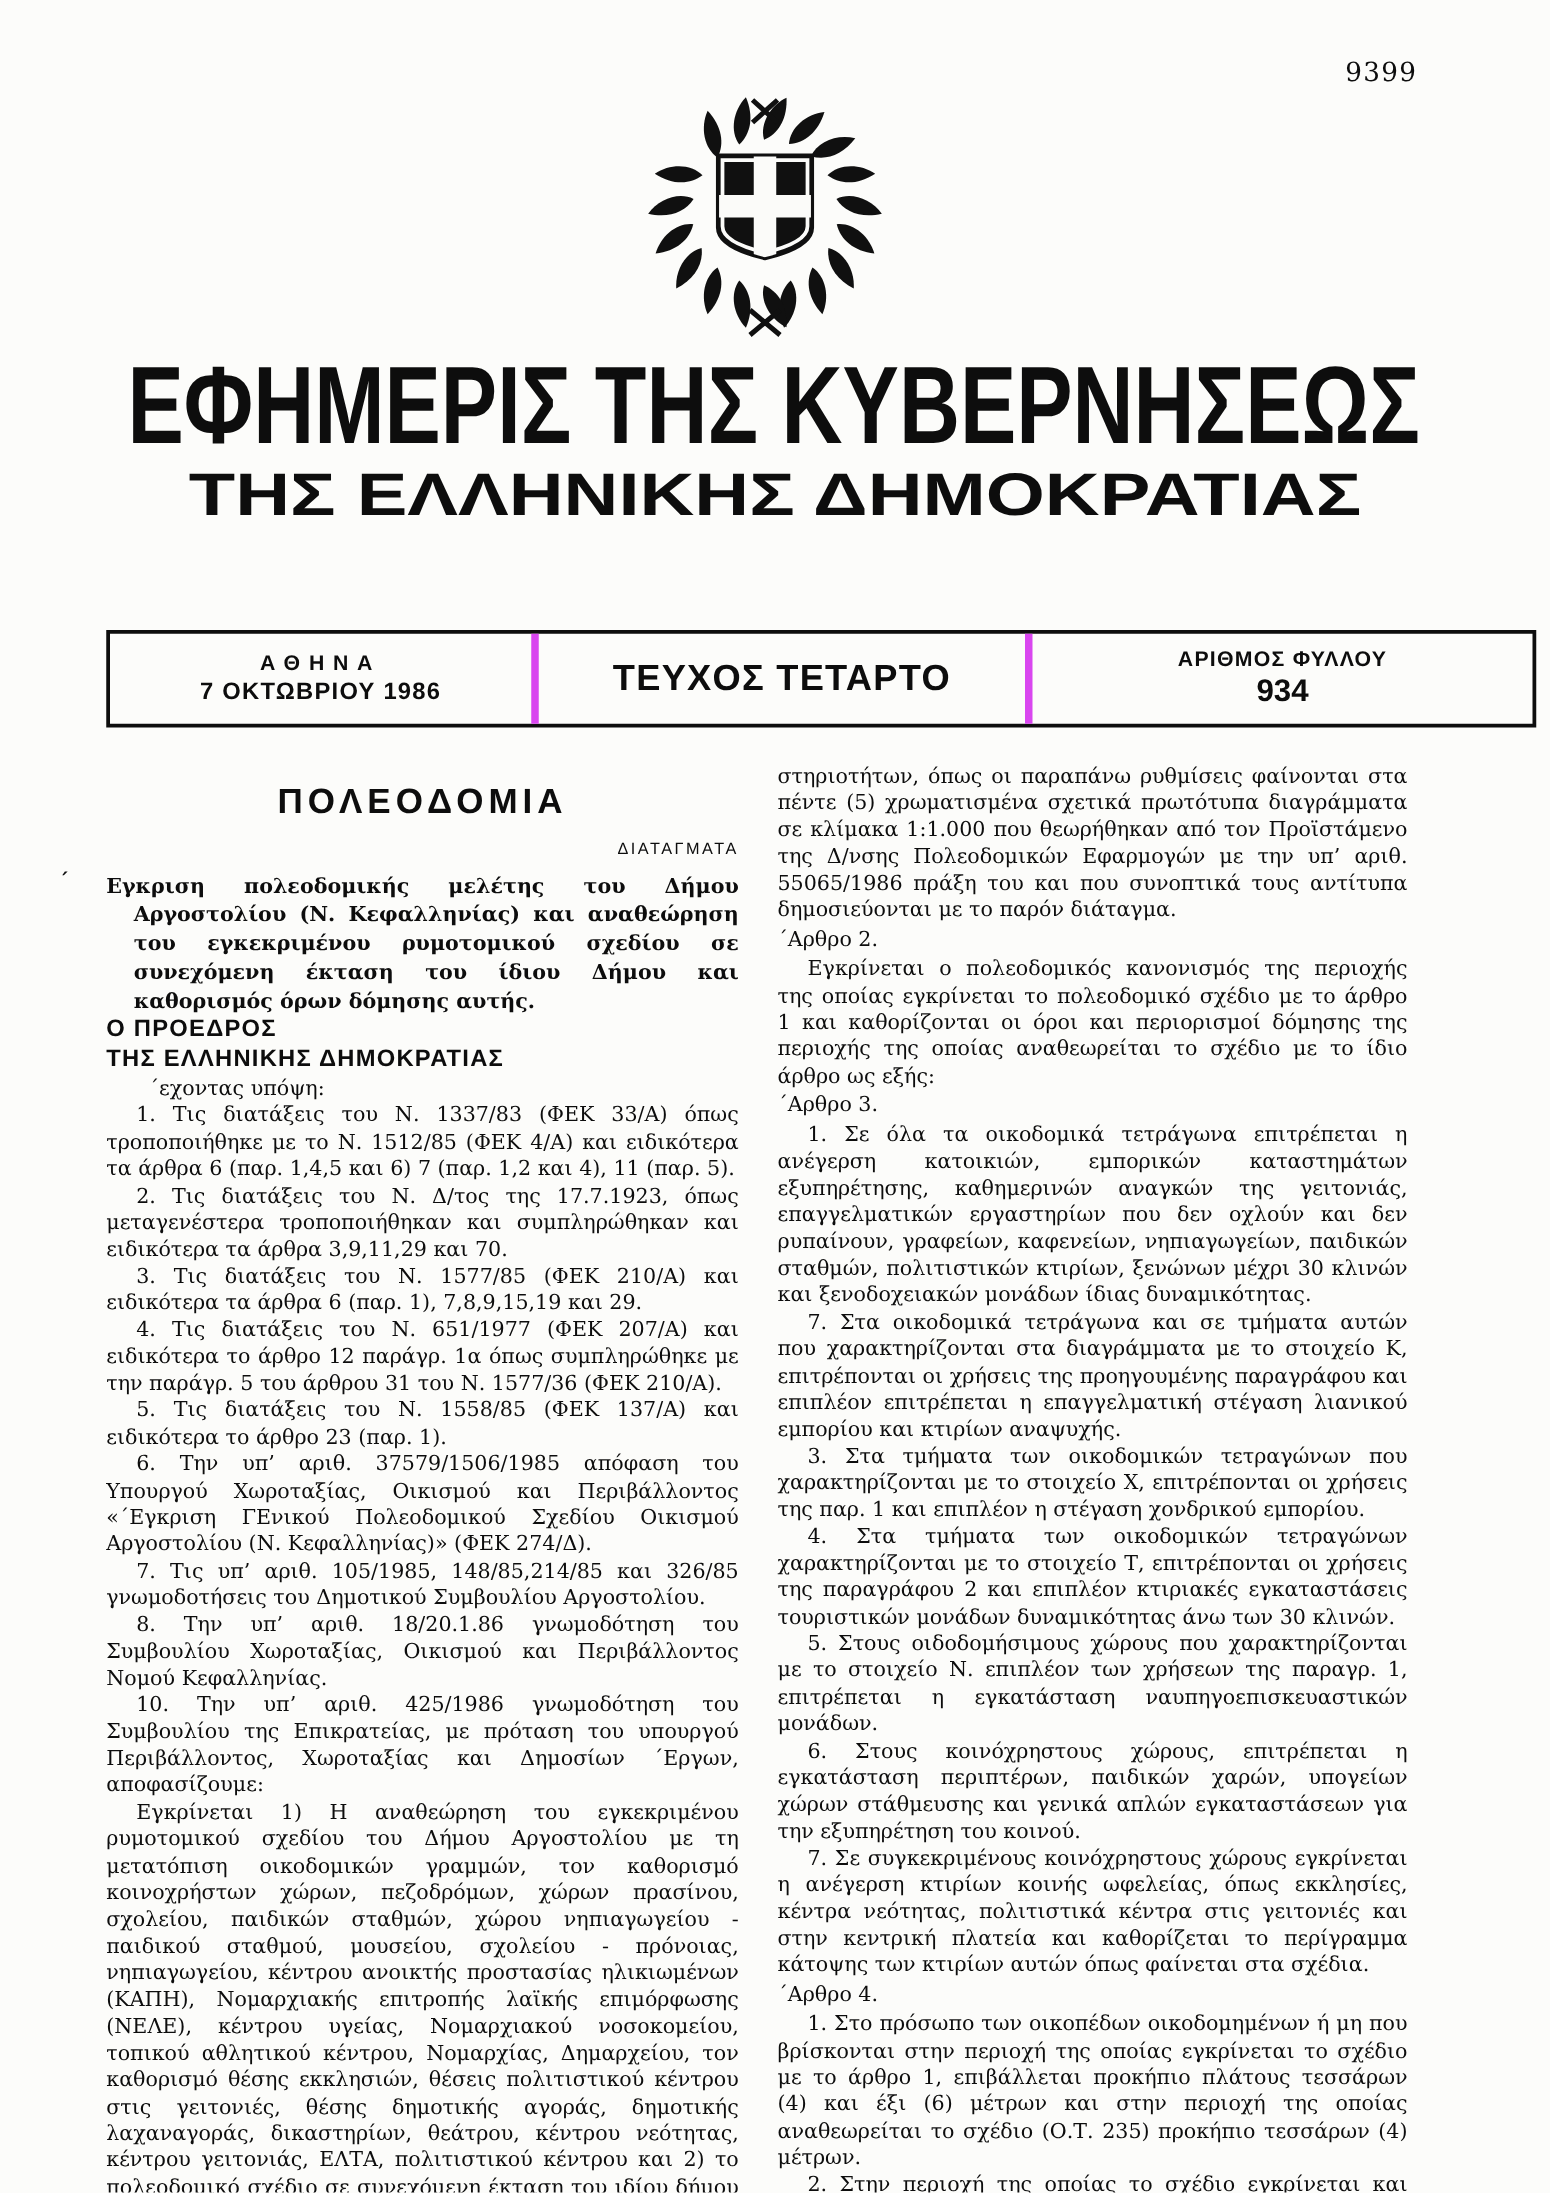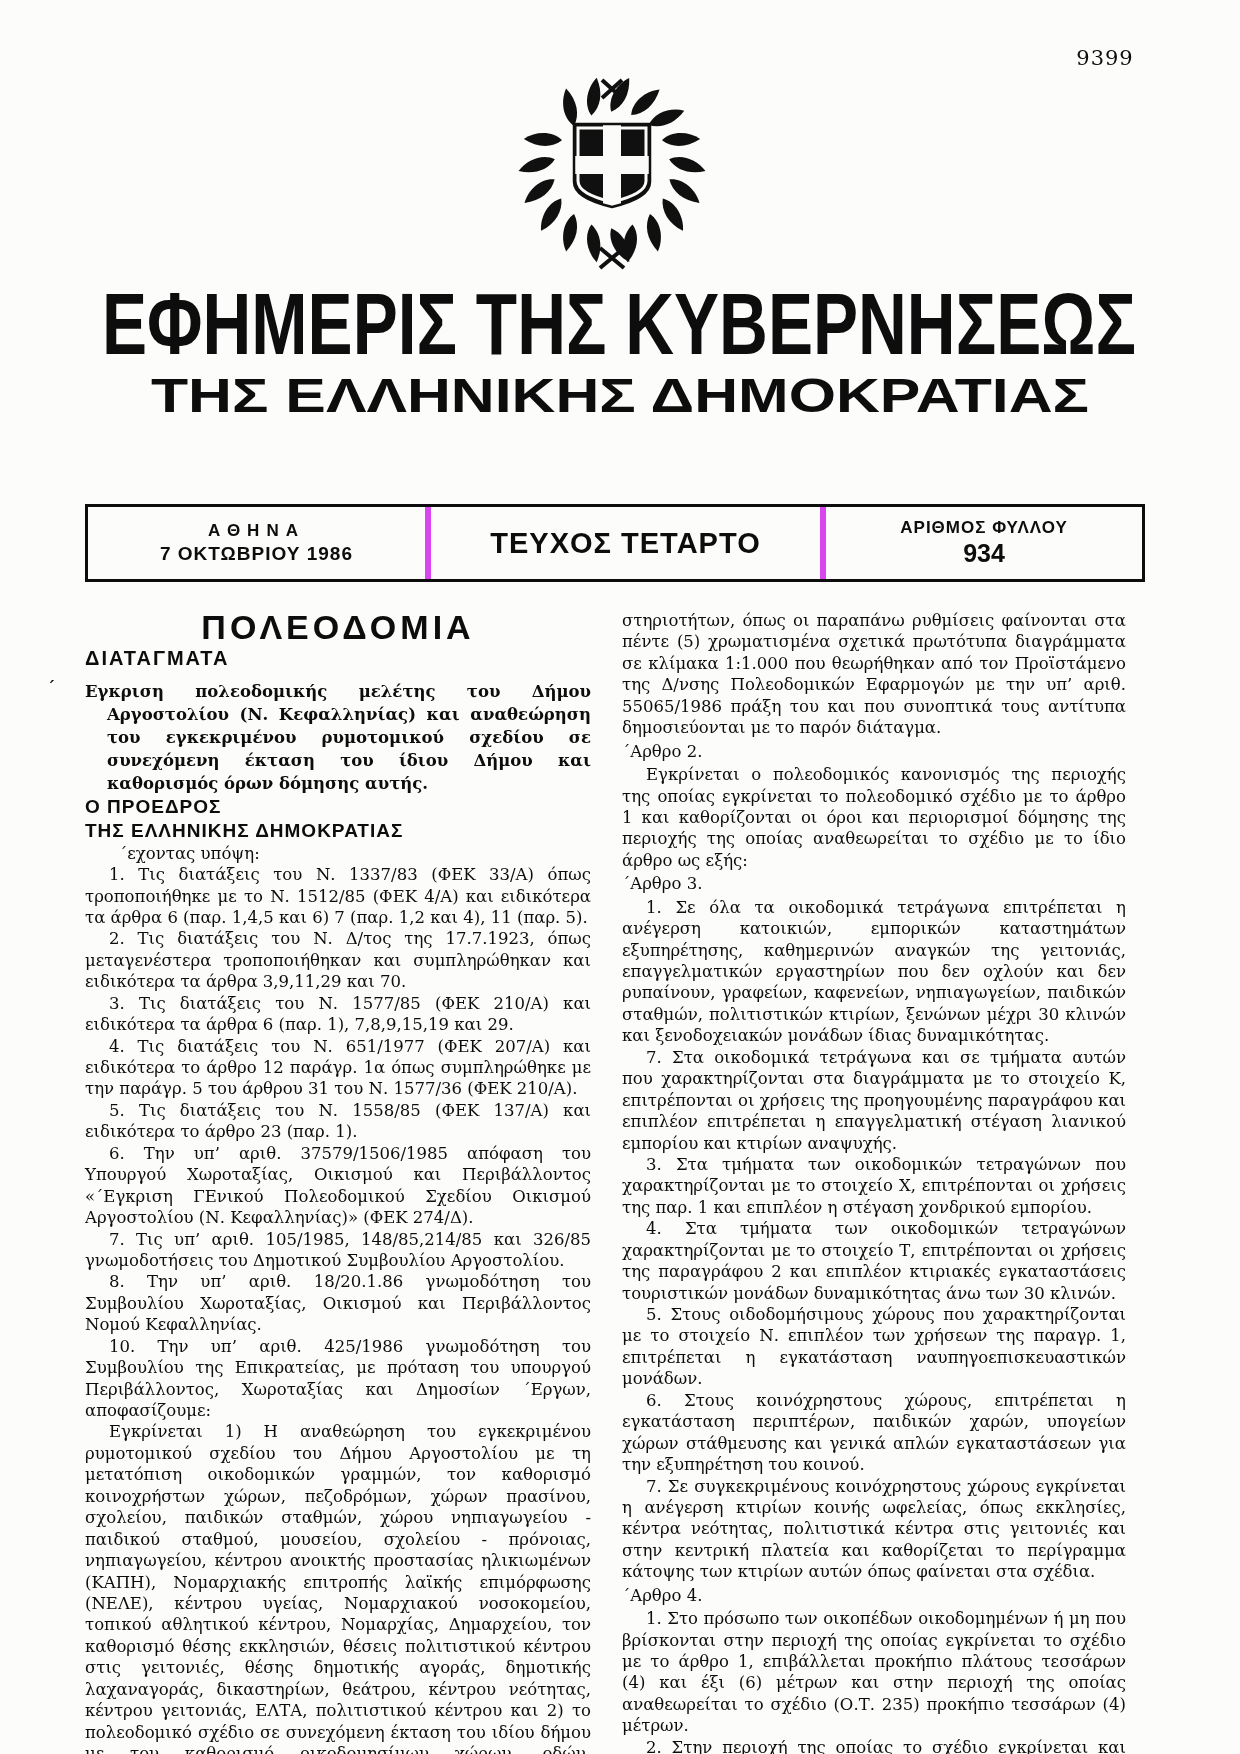--- a/index.html
+++ b/index.html
@@ -10,21 +10,21 @@
     overflow:hidden;
   }
   .page-number{
     position:absolute;top:46px;left:1060px;width:90px;
     font-size:21px;text-align:center;letter-spacing:1px;
   }
   .emblem{position:absolute;top:64px;left:506px;}
   .masthead-title-wrap{position:absolute;top:276px;left:97px;}
   .masthead-subtitle-wrap{position:absolute;top:366px;left:98px;}
   .info-table{
-    position:absolute;top:504px;left:85px;width:1060px;height:78px;
+    position:absolute;top:504px;left:85px;width:1144px;height:78px;
     border:3px solid #0d0d0d;display:flex;box-sizing:border-box;
     font-family:"Liberation Sans","DejaVu Sans",sans-serif;
   }
   .info-cell{
     display:flex;flex-direction:column;align-items:center;justify-content:center;
     box-sizing:border-box;
   }
   .info-cell + .info-cell{border-left:6px solid #d946ef;}
   .cell-place-date{width:337px;}
   .cell-issue{width:395px;}
@@ -35,25 +35,25 @@
   .sheet-label{font-size:17px;font-weight:bold;letter-spacing:1px;}
   .sheet-number{font-size:25px;font-weight:bold;margin-top:1px;}
 
   .col{position:absolute;top:610px;font-size:16.5px;line-height:1.3;}
   .col-left{left:85px;width:506px;}
   .col-right{left:622px;width:504px;}
   .col p{margin:0;text-align:justify;}
   .indent{text-indent:24px;}
   .section-title{
     text-align:center;font-family:"Liberation Sans","DejaVu Sans",sans-serif;
-    font-weight:bold;font-size:34px;letter-spacing:4px;margin:0;line-height:1.05;
+    font-weight:bold;font-size:28px;letter-spacing:4px;margin:16px;line-height:1.05;
   }
   .section-subtitle{
-    text-align:left;font-family:"Liberation Sans","DejaVu Sans",sans-serif;
-    font-weight:bold;font-size:20px;letter-spacing:2px;margin:0 0 10px;line-height:1.2;
+    text-align:right;font-family:"Liberation Sans","DejaVu Sans",sans-serif;
+    font-weight:normal;font-size:13px;letter-spacing:2px;margin:0 0 10px;line-height:1.2;
   }
   .decree-title{
     font-weight:bold;font-size:16.5px;line-height:1.4;
     padding-left:22px;text-indent:-22px;position:relative;margin:0;
     text-align:justify;
   }
   .decree-marker{position:absolute;left:-16px;top:-4px;font-weight:bold;}
   .issuer{
     text-align:center;font-family:"Liberation Sans","DejaVu Sans",sans-serif;
     font-weight:bold;font-size:19px;margin:4px 0 0;line-height:1.25;letter-spacing:1px;

